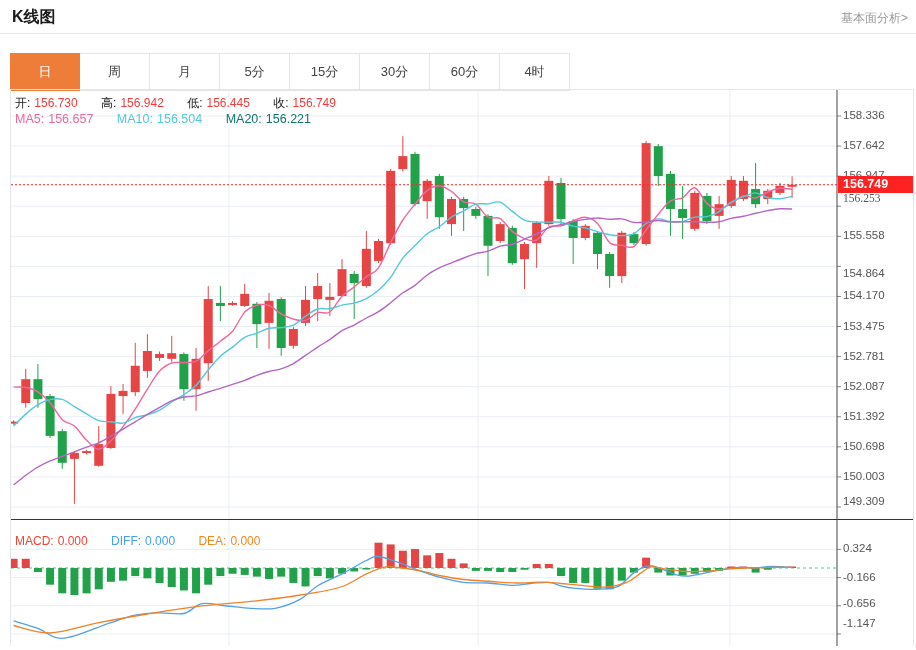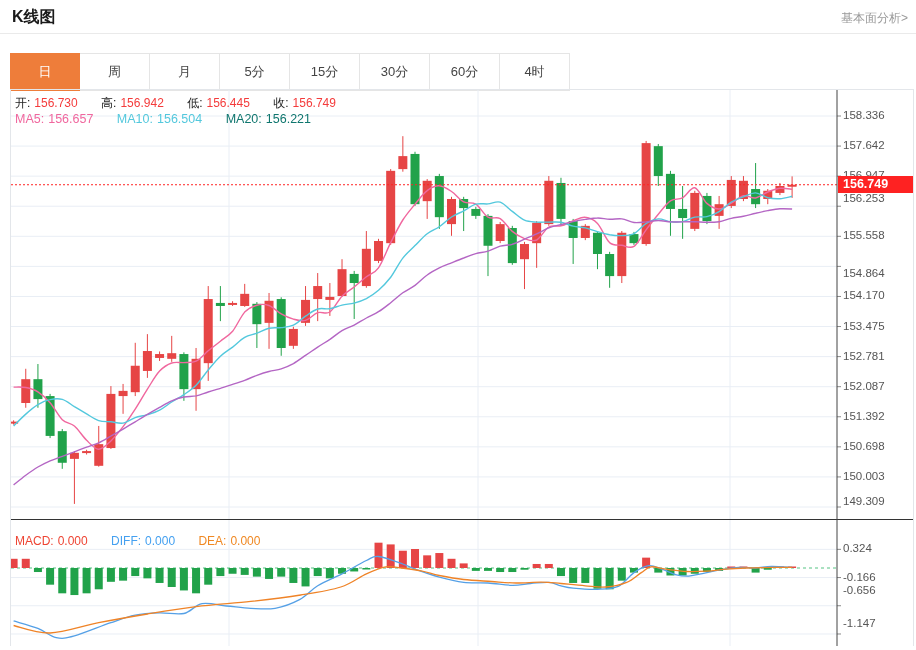--- a/index.html
+++ b/index.html
@@ -317,29 +317,29 @@
     <div class="row macd-row">
       <span class="grp" style="color:#ee4433"><span>MACD:</span><span>0.000</span></span>
       <span class="grp" style="color:#44a0f0"><span>DIFF:</span><span>0.000</span></span>
       <span class="grp" style="color:#f08822"><span>DEA:</span><span>0.000</span></span>
     </div>
 
     <div class="badge" style="top: 86.2393px;">156.749</div>
   <div class="axis-label" style="top: 19px;">158.336</div>
       <div class="axis-label" style="top: 49.077px;">157.642</div>
       <div class="axis-label" style="top: 79.154px;">156.947</div>
-      <div class="axis-label" style="top: 102px;">156.253</div>
+      <div class="axis-label" style="top: 102px; font-family: Liberation Serif, serif;">156.253</div>
       <div class="axis-label" style="top: 139.308px;">155.558</div>
       <div class="axis-label" style="top: 177px; text-align: right;">154.864</div>
       <div class="axis-label" style="top: 199.462px;">154.170</div>
       <div class="axis-label" style="top: 229.539px;">153.475</div>
       <div class="axis-label" style="top: 259.616px;">152.781</div>
       <div class="axis-label" style="top: 289.693px;">152.087</div>
       <div class="axis-label" style="top: 319.77px;">151.392</div>
       <div class="axis-label" style="top: 349.847px;">150.698</div>
       <div class="axis-label" style="top: 379.924px;">150.003</div>
       <div class="axis-label" style="top: 405px;">149.309</div>
       <div class="axis-label" style="top: 452.357px;">0.324</div>
       <div class="axis-label" style="top: 480.552px;">-0.166</div>
-      <div class="axis-label" style="top: 494px;">-0.656</div>
+      <div class="axis-label" style="top: 507px;">-0.656</div>
       <div class="axis-label" style="top: 527px;">-1.147</div>
     </div>
 </div>
 
 </body></html>

